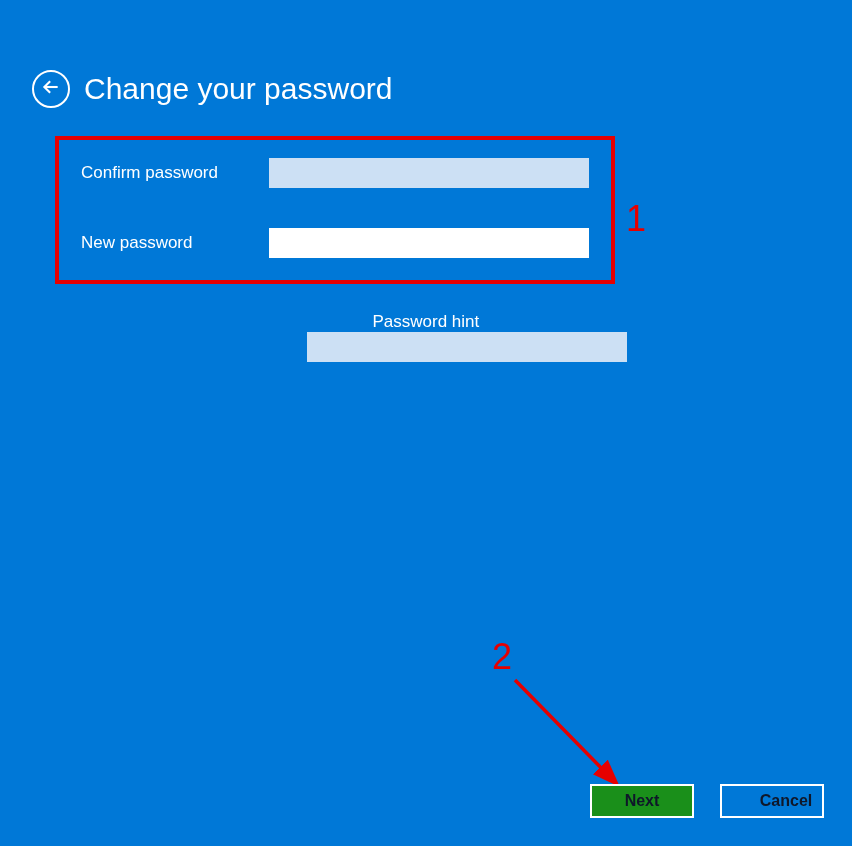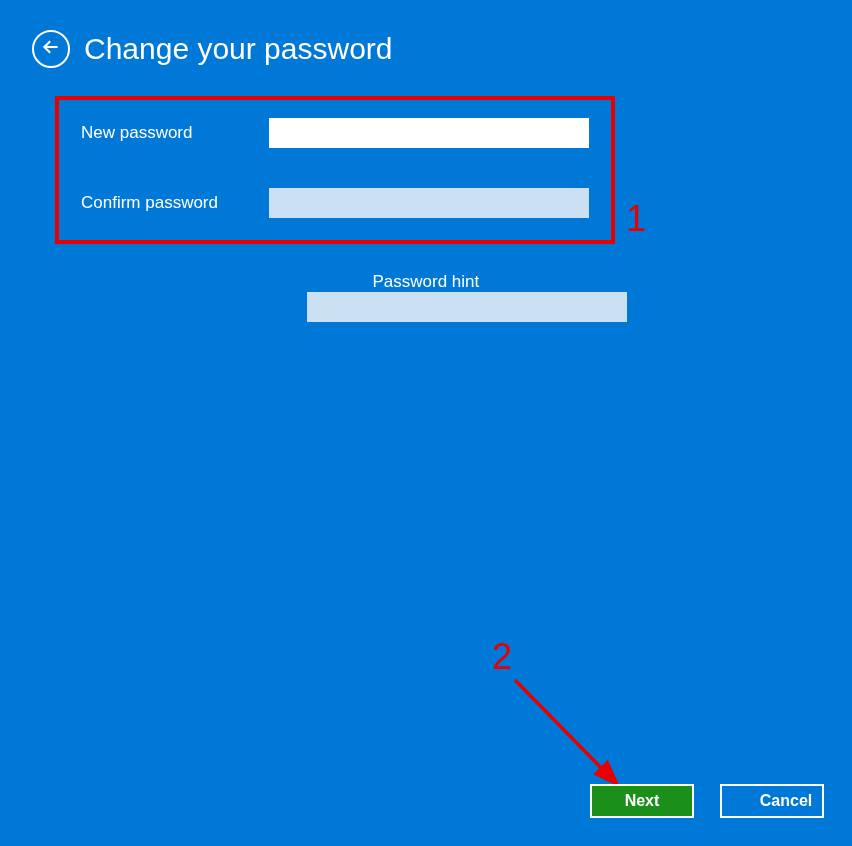--- a/index.html
+++ b/index.html
@@ -13,20 +13,21 @@
       background: #0078d7;
       font-family: "Segoe UI", Arial, sans-serif;
       color: #ffffff;
       position: relative;
       overflow: hidden;
     }
     .header {
       display: flex;
       align-items: center;
       padding: 30px 0 0 32px;
+      margin-top: 40px;
     }
     .back-button {
       width: 38px;
       height: 38px;
       border: 2px solid #ffffff;
       border-radius: 50%;
       display: flex;
       align-items: center;
       justify-content: center;
       cursor: pointer;
@@ -117,21 +118,21 @@
     .btn {
       width: 104px;
       height: 34px;
       border: 2px solid #ffffff;
       display: flex;
       align-items: center;
       justify-content: center;
       font-size: 16px;
       font-weight: 600;
       cursor: pointer;
-      color: #ffffff;
+      color: #0f172a;
     }
     .btn-next {
       background: #1a8f1a;
     }
     .btn-cancel {
       background: transparent;
       padding-left: 28px;
     }
   </style>
 </head>
@@ -145,26 +146,26 @@
         <polyline points="11,5 4,12 11,19"></polyline>
       </svg>
     </span>
   </div>
   <h1 class="page-title">Change your password</h1>
 </div>
 
 <div class="form-area">
   <div class="annotation-box">
     <div class="form-row">
+      <label class="form-label">Confirm password</label>
+      <input type="password" class="text-input input-light" value="" style="">
+    </div>
+    <div class="form-row">
       <label class="form-label">New password</label>
       <input type="password" class="text-input input-white" value="" style="">
-    </div>
-    <div class="form-row">
-      <label class="form-label">Confirm password</label>
-      <input type="password" class="text-input input-light" value="" style="">
     </div>
   </div>
   <div class="hint-row">
     <label class="form-label">Password hint</label>
     <input type="text" class="text-input input-light" value="" style="">
   </div>
 </div>
 
 <div class="annotation-number-1">1</div>
 <div class="annotation-number-2">2</div>

